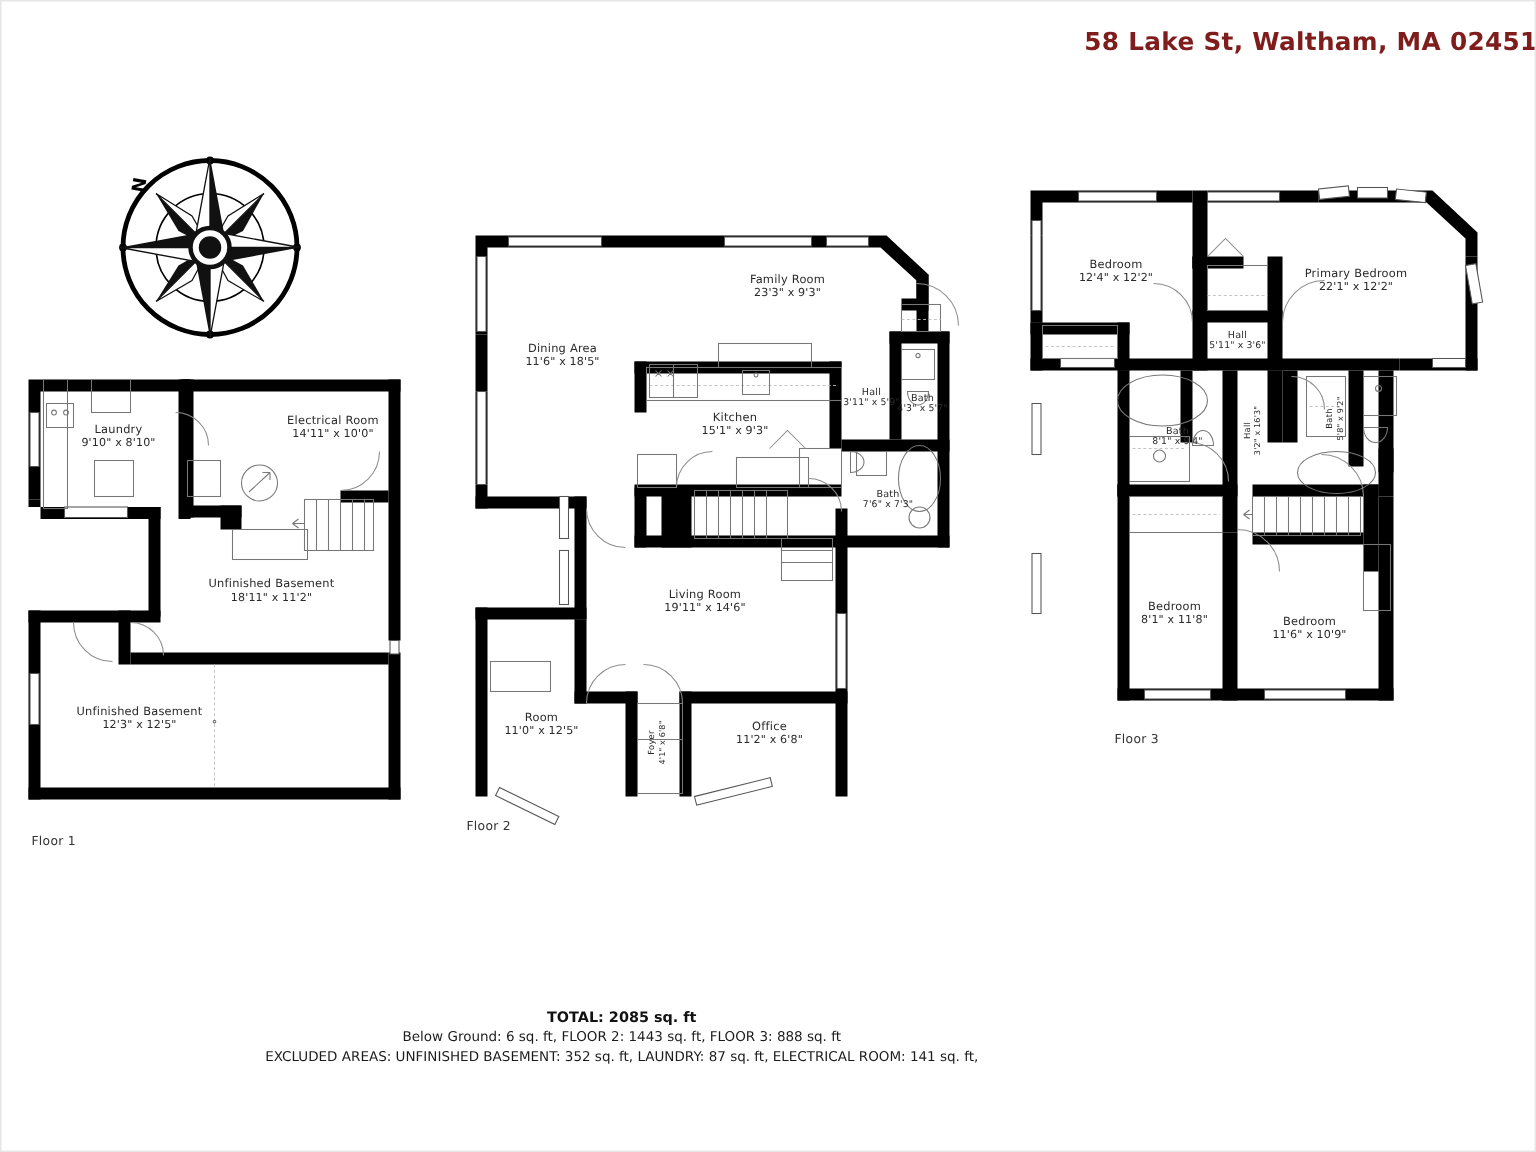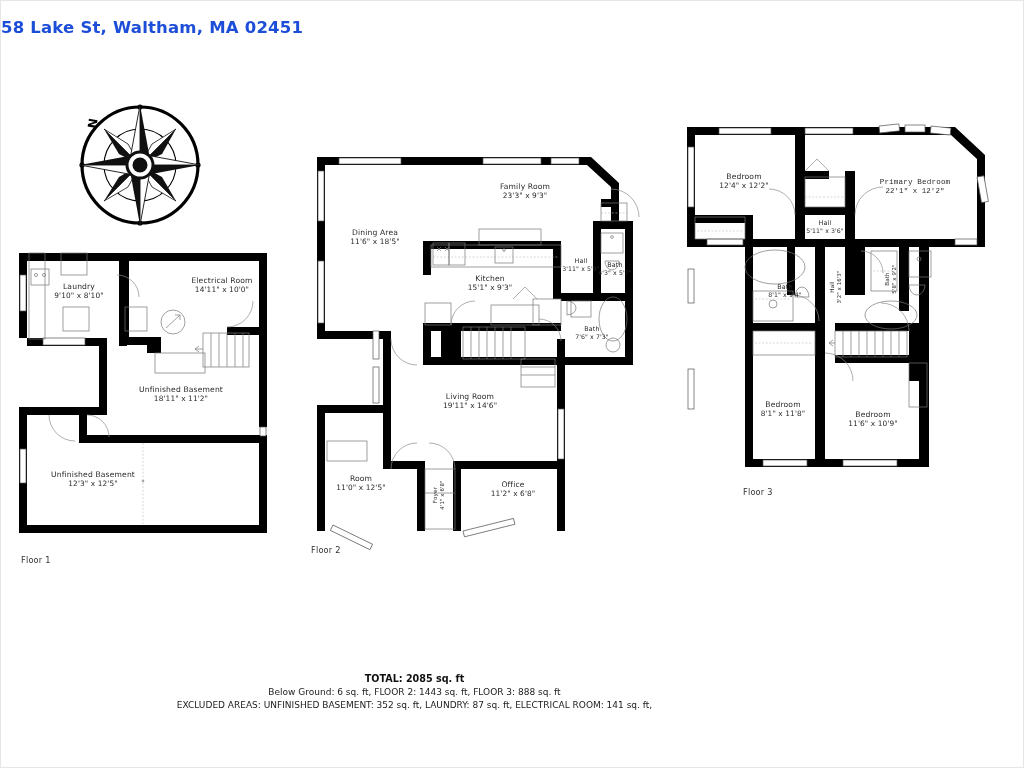--- a/index.html
+++ b/index.html
@@ -21,25 +21,25 @@
     border: 1px solid #e6e6e6;
     box-sizing: border-box;
   }
 
   
   #title {
     position: absolute;
     top: 17px;
     left: 0;
     width: 1024px;
-    text-align: left;
+    text-align: right;
     font-size: 16.5px;
     font-weight: bold;
     letter-spacing: 0.2px;
-    color: #1d4ed8;
+    color: #7f1d1d;
   }
 
   
   #compass {
     position: absolute;
     left: 69px;
     top: 98px;
     width: 140px;
     height: 132px;
   }
@@ -519,21 +519,21 @@
         <path d="M122 52 l12 -12 l12 12"></path>
       </g>
     </svg>
 
     <div class="floor-caption" style="left:60px; top:368px;">Floor 3</div>
 
     <div class="rlabel" style="left:61px; top:62px;">
       <span class="rname">Bedroom</span>
       <span class="rdim">12'4" x 12'2"</span>
     </div>
-    <div class="rlabel" style="left:232px; top:68px;font-family:Liberation Mono, monospace;">
+    <div class="rlabel" style="left:221px; top:68px;">
       <span class="rname">Primary Bedroom</span>
       <span class="rdim">22'1" x 12'2"</span>
     </div>
     <div class="rlabel small" style="left:142px; top:108px;">
       <span class="rname">Hall</span>
       <span class="rdim">5'11" x 3'6"</span>
     </div>
     <div class="rlabel small" style="left:102px; top:172px;">
       <span class="rname">Bath</span>
       <span class="rdim">8'1" x 9'4"</span>

